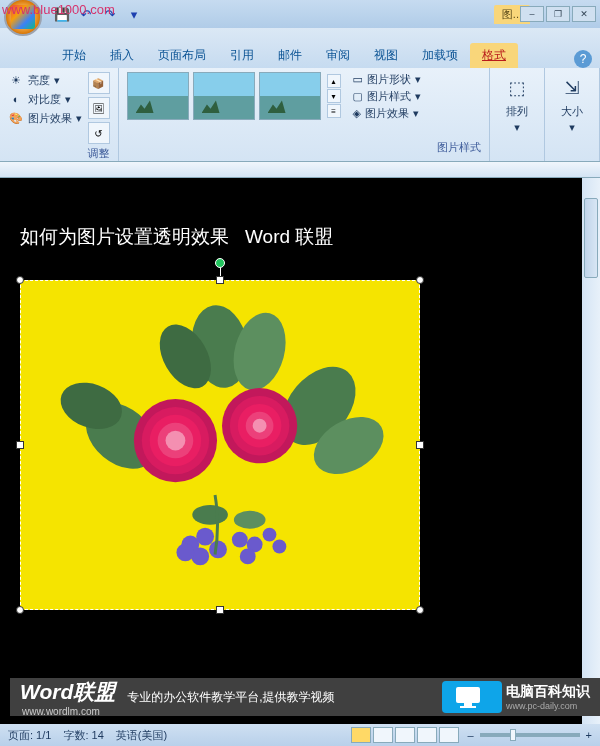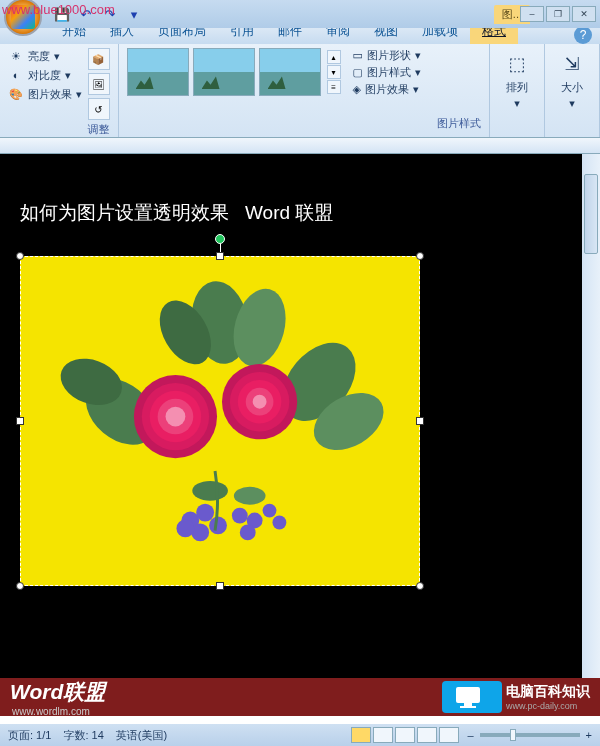--- a/index.html
+++ b/index.html
@@ -10,23 +10,23 @@
     .titlebar { height: 28px; background: linear-gradient(#c6dbf0, #b0cce8); display: flex; align-items: center; padding: 0 4px; position: relative; }
     .office-btn { width: 38px; height: 38px; background: radial-gradient(circle, #fff, #f5b456 40%, #d97706 70%); border-radius: 50%; border: 2px solid #9ca3af; margin-top: 6px; display: flex; align-items: center; justify-content: center; z-index: 10; }
     .office-btn-inner { width: 24px; height: 24px; background: linear-gradient(135deg, #ef4444, #f59e0b, #3b82f6, #10b981); border-radius: 3px; }
     .qat { display: flex; gap: 4px; margin-left: 10px; align-items: center; }
     .qat-btn { width: 20px; height: 20px; display: flex; align-items: center; justify-content: center; color: #1e40af; font-size: 13px; }
     .title-text { position: absolute; left: 50%; transform: translateX(-50%); font-size: 12px; color: #3b5998; }
     .context-tab-label { position: absolute; right: 70px; background: #f9d67a; padding: 2px 8px; font-size: 11px; color: #5a4a1a; border-radius: 2px 2px 0 0; }
     .win-controls { position: absolute; right: 4px; display: flex; gap: 2px; }
     .win-btn { width: 24px; height: 16px; background: #d0e0f0; border: 1px solid #8ab; font-size: 9px; display: flex; align-items: center; justify-content: center; color: #345; }
     
-    .ribbon-tabs { height: 16px; background: linear-gradient(#dbe8f5, #c6dbf0); display: flex; align-items: flex-end; padding-left: 50px; }
+    .ribbon-tabs { height: 40px; background: linear-gradient(#dbe8f5, #c6dbf0); display: flex; align-items: flex-end; padding-left: 50px; }
     .tab { padding: 4px 12px; font-size: 12px; color: #0b5394; cursor: pointer; }
-    .tab.active { background: #f9d67a; color: #0f172a; border-radius: 3px 3px 0 0; text-decoration: underline; }
+    .tab.active { background: #f9d67a; color: #b91c1c; border-radius: 3px 3px 0 0; text-decoration: underline; }
     .help-icon { margin-left: auto; margin-right: 8px; width: 18px; height: 18px; background: #5b9bd5; color: #fff; border-radius: 50%; font-size: 12px; display: flex; align-items: center; justify-content: center; }
     
     .ribbon { height: 94px; background: linear-gradient(#e8f1fa, #d4e4f4); display: flex; border-bottom: 1px solid #8ab; }
     .ribbon-group { border-right: 1px solid #b0c8e0; padding: 4px 8px; display: flex; flex-direction: column; }
     .group-content { flex: 1; display: flex; align-items: flex-start; gap: 6px; }
     .group-label { font-size: 11px; color: #3b5998; text-align: right; padding: 2px 0; }
     
     .adjust-col { display: flex; flex-direction: column; gap: 3px; }
     .adjust-btn { display: flex; align-items: center; gap: 4px; font-size: 11px; color: #1e3a5f; }
     .adjust-icon { width: 16px; height: 16px; display: flex; align-items: center; justify-content: center; }
@@ -53,21 +53,21 @@
     .image-container { position: absolute; top: 118px; left: 20px; width: 400px; height: 330px; }
     .selection-box { position: absolute; inset: 0; border: 1px dashed #fff; }
     .handle { position: absolute; width: 8px; height: 8px; background: #fff; border: 1px solid #333; border-radius: 50%; }
     .handle.square { border-radius: 0; }
     .rotate-handle { position: absolute; top: -22px; left: 50%; transform: translateX(-50%); width: 10px; height: 10px; background: #22c55e; border-radius: 50%; border: 1px solid #fff; }
     .rotate-line { position: absolute; top: -12px; left: 50%; width: 1px; height: 12px; background: #fff; }
     
     .yellow-img { position: absolute; inset: 0; background: #f5e400; display: flex; align-items: center; justify-content: center; }
     .flower-svg { width: 90%; height: 90%; }
     
-    .footer-brand { position: absolute; bottom: 30px; left: 0; right: 0; height: 38px; background: #7f1d1d; display: flex; align-items: center; padding: 0 10px; color: #fff; margin-top: 24px; }
+    .footer-brand { position: absolute; bottom: 30px; left: 10px; right: 0; height: 38px; background: #404040; display: flex; align-items: center; padding: 0 10px; color: #fff; margin-top: 24px; }
     .brand-logo { font-size: 21px; font-weight: bold; font-style: italic; }
     .brand-url { font-size: 10px; color: #ccc; margin-left: 2px; }
     .brand-desc { font-size: 12px; margin-left: 12px; }
     .brand-right { margin-left: auto; display: flex; align-items: center; gap: 4px; }
     .pc-daily-icon { width: 60px; height: 32px; background: #0ea5e9; border-radius: 4px; display: flex; align-items: center; justify-content: center; }
     .pc-daily-text { color: #fff; font-size: 14px; font-weight: bold; }
     .pc-daily-url { font-size: 9px; color: #aaa; }
     
     .statusbar { position: absolute; bottom: 0; left: 0; right: 0; height: 22px; background: linear-gradient(#cfe0f2, #b8d0ea); display: flex; align-items: center; padding: 0 8px; font-size: 11px; color: #1e3a5f; gap: 12px; }
     .status-right { margin-left: auto; display: flex; align-items: center; gap: 2px; }
@@ -240,20 +240,21 @@
     <div class="handle square" style="bottom:-4px;left:50%;margin-left:-4px;"></div>
     <div class="handle" style="bottom:-4px;right:-4px;"></div>
   </div>
 </div>
 
 <div class="footer-brand">
   <div>
     <div class="brand-logo">Word联盟</div>
     <div class="brand-url">www.wordlm.com</div>
   </div>
+  <div class="brand-desc">专业的办公软件教学平台,提供教学视频</div>
   <div class="brand-right">
     <div class="pc-daily-icon">
       <svg width="40" height="24" viewBox="0 0 40 24">
           <rect x="4" y="2" width="24" height="16" rx="2" fill="#fff"></rect>
           <rect x="12" y="18" width="8" height="3" fill="#fff"></rect>
           <rect x="8" y="21" width="16" height="2" fill="#fff"></rect>
         </svg>
     </div>
     <div>
       <div class="pc-daily-text">电脑百科知识</div>

